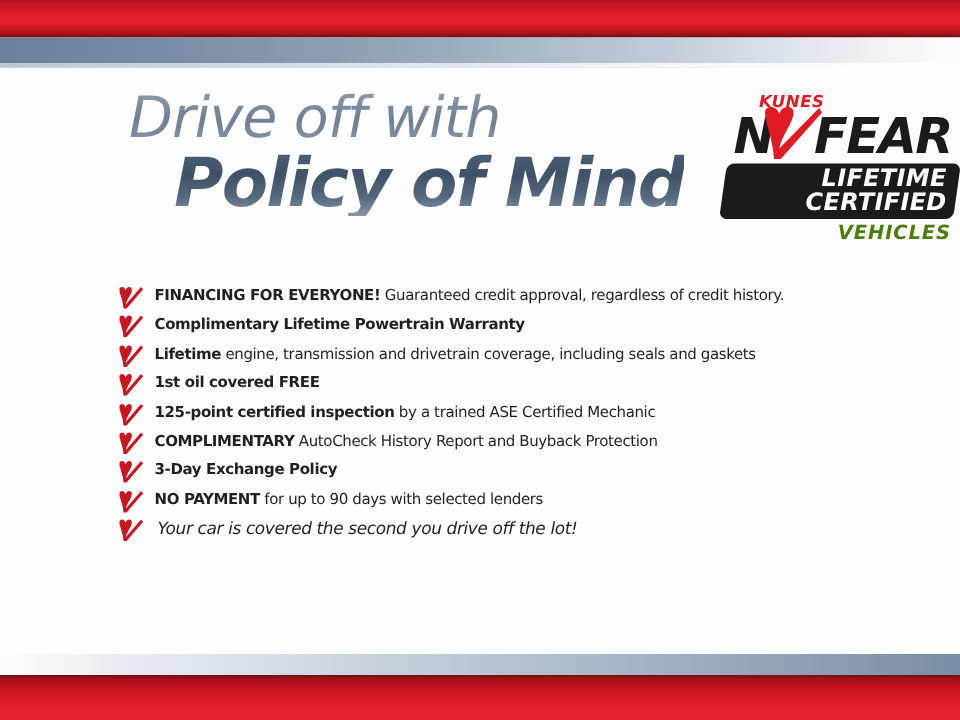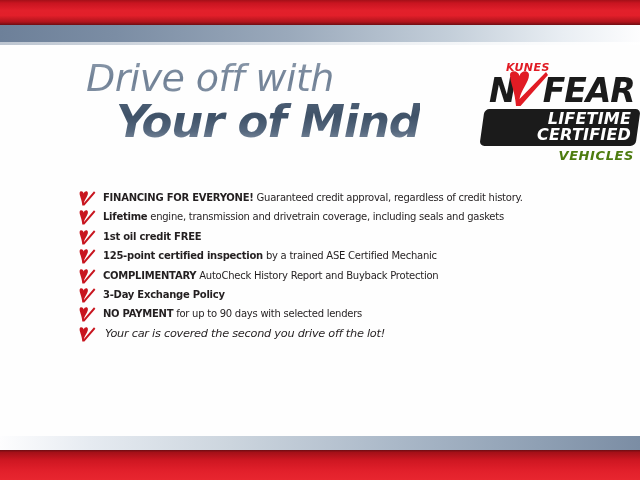--- a/index.html
+++ b/index.html
@@ -219,21 +219,21 @@
 </head>
 <body>
 
 <div id="page">
 
   <div class="bar-red-top"></div>
   <div class="bar-gray-top"></div>
 
   <div class="headline">
     <span class="headline-line1">Drive off with</span>
-    <span class="headline-line2">Your of Mind</span>
+    <span class="headline-line2">Policy of Mind</span>
   </div>
 
   <div class="logo">
     <div class="logo-kunes">KUNES</div>
     <div class="logo-nofear">
       <span class="nf-text">N</span><span class="nf-text" style="padding-left:27px">FEAR</span>
       <svg class="nf-check" viewBox="0 0 44 36">
         <path d="M4 4 C4 -1, 12 -1, 13.5 5 C15 -1, 23 -1, 23 4 C23 11, 15 19, 13.5 28 L40 1 L42 4 L14.5 35 L10 35 C9 20, 4 11, 4 4 Z" fill="#e11b24"></path>
       </svg>
     </div>
@@ -245,33 +245,39 @@
 
   <div class="bullets">
 
     <div class="bullet-row">
       <svg class="bullet-icon" viewBox="0 0 18 15">
         <path d="M1.6 2.2 C1.6 -0.4, 5 -0.4, 5.7 2.6 C6.5 -0.4, 9.9 -0.4, 9.9 2.2 C9.9 5.2, 6.6 8.4, 5.9 12 L16 0.3 L17.4 1.8 L6.4 14.6 L4.3 14.6 C3.9 8.2, 1.6 5.2, 1.6 2.2 Z" fill="#c8151f"></path>
       </svg>
       <div class="bullet-text"><span class="b">FINANCING FOR EVERYONE!</span><span> Guaranteed credit approval, regardless of credit history.</span></div>
     </div>
 
+    <div class="bullet-row">
+      <svg class="bullet-icon" viewBox="0 0 18 15">
+        <path d="M1.6 2.2 C1.6 -0.4, 5 -0.4, 5.7 2.6 C6.5 -0.4, 9.9 -0.4, 9.9 2.2 C9.9 5.2, 6.6 8.4, 5.9 12 L16 0.3 L17.4 1.8 L6.4 14.6 L4.3 14.6 C3.9 8.2, 1.6 5.2, 1.6 2.2 Z" fill="#c8151f"></path>
+      </svg>
+      <div class="bullet-text"><span class="b">Complimentary Lifetime Powertrain Warranty</span><span></span></div>
+    </div>
 
     <div class="bullet-row">
       <svg class="bullet-icon" viewBox="0 0 18 15">
         <path d="M1.6 2.2 C1.6 -0.4, 5 -0.4, 5.7 2.6 C6.5 -0.4, 9.9 -0.4, 9.9 2.2 C9.9 5.2, 6.6 8.4, 5.9 12 L16 0.3 L17.4 1.8 L6.4 14.6 L4.3 14.6 C3.9 8.2, 1.6 5.2, 1.6 2.2 Z" fill="#c8151f"></path>
       </svg>
       <div class="bullet-text"><span class="b">Lifetime</span><span> engine, transmission and drivetrain coverage, including seals and gaskets</span></div>
     </div>
 
     <div class="bullet-row">
       <svg class="bullet-icon" viewBox="0 0 18 15">
         <path d="M1.6 2.2 C1.6 -0.4, 5 -0.4, 5.7 2.6 C6.5 -0.4, 9.9 -0.4, 9.9 2.2 C9.9 5.2, 6.6 8.4, 5.9 12 L16 0.3 L17.4 1.8 L6.4 14.6 L4.3 14.6 C3.9 8.2, 1.6 5.2, 1.6 2.2 Z" fill="#c8151f"></path>
       </svg>
-      <div class="bullet-text"><span class="b">1st oil credit FREE</span><span></span></div>
+      <div class="bullet-text"><span class="b">1st oil covered FREE</span><span></span></div>
     </div>
 
     <div class="bullet-row">
       <svg class="bullet-icon" viewBox="0 0 18 15">
         <path d="M1.6 2.2 C1.6 -0.4, 5 -0.4, 5.7 2.6 C6.5 -0.4, 9.9 -0.4, 9.9 2.2 C9.9 5.2, 6.6 8.4, 5.9 12 L16 0.3 L17.4 1.8 L6.4 14.6 L4.3 14.6 C3.9 8.2, 1.6 5.2, 1.6 2.2 Z" fill="#c8151f"></path>
       </svg>
       <div class="bullet-text"><span class="b">125-point certified inspection</span><span> by a trained ASE Certified Mechanic</span></div>
     </div>
 
     <div class="bullet-row">

